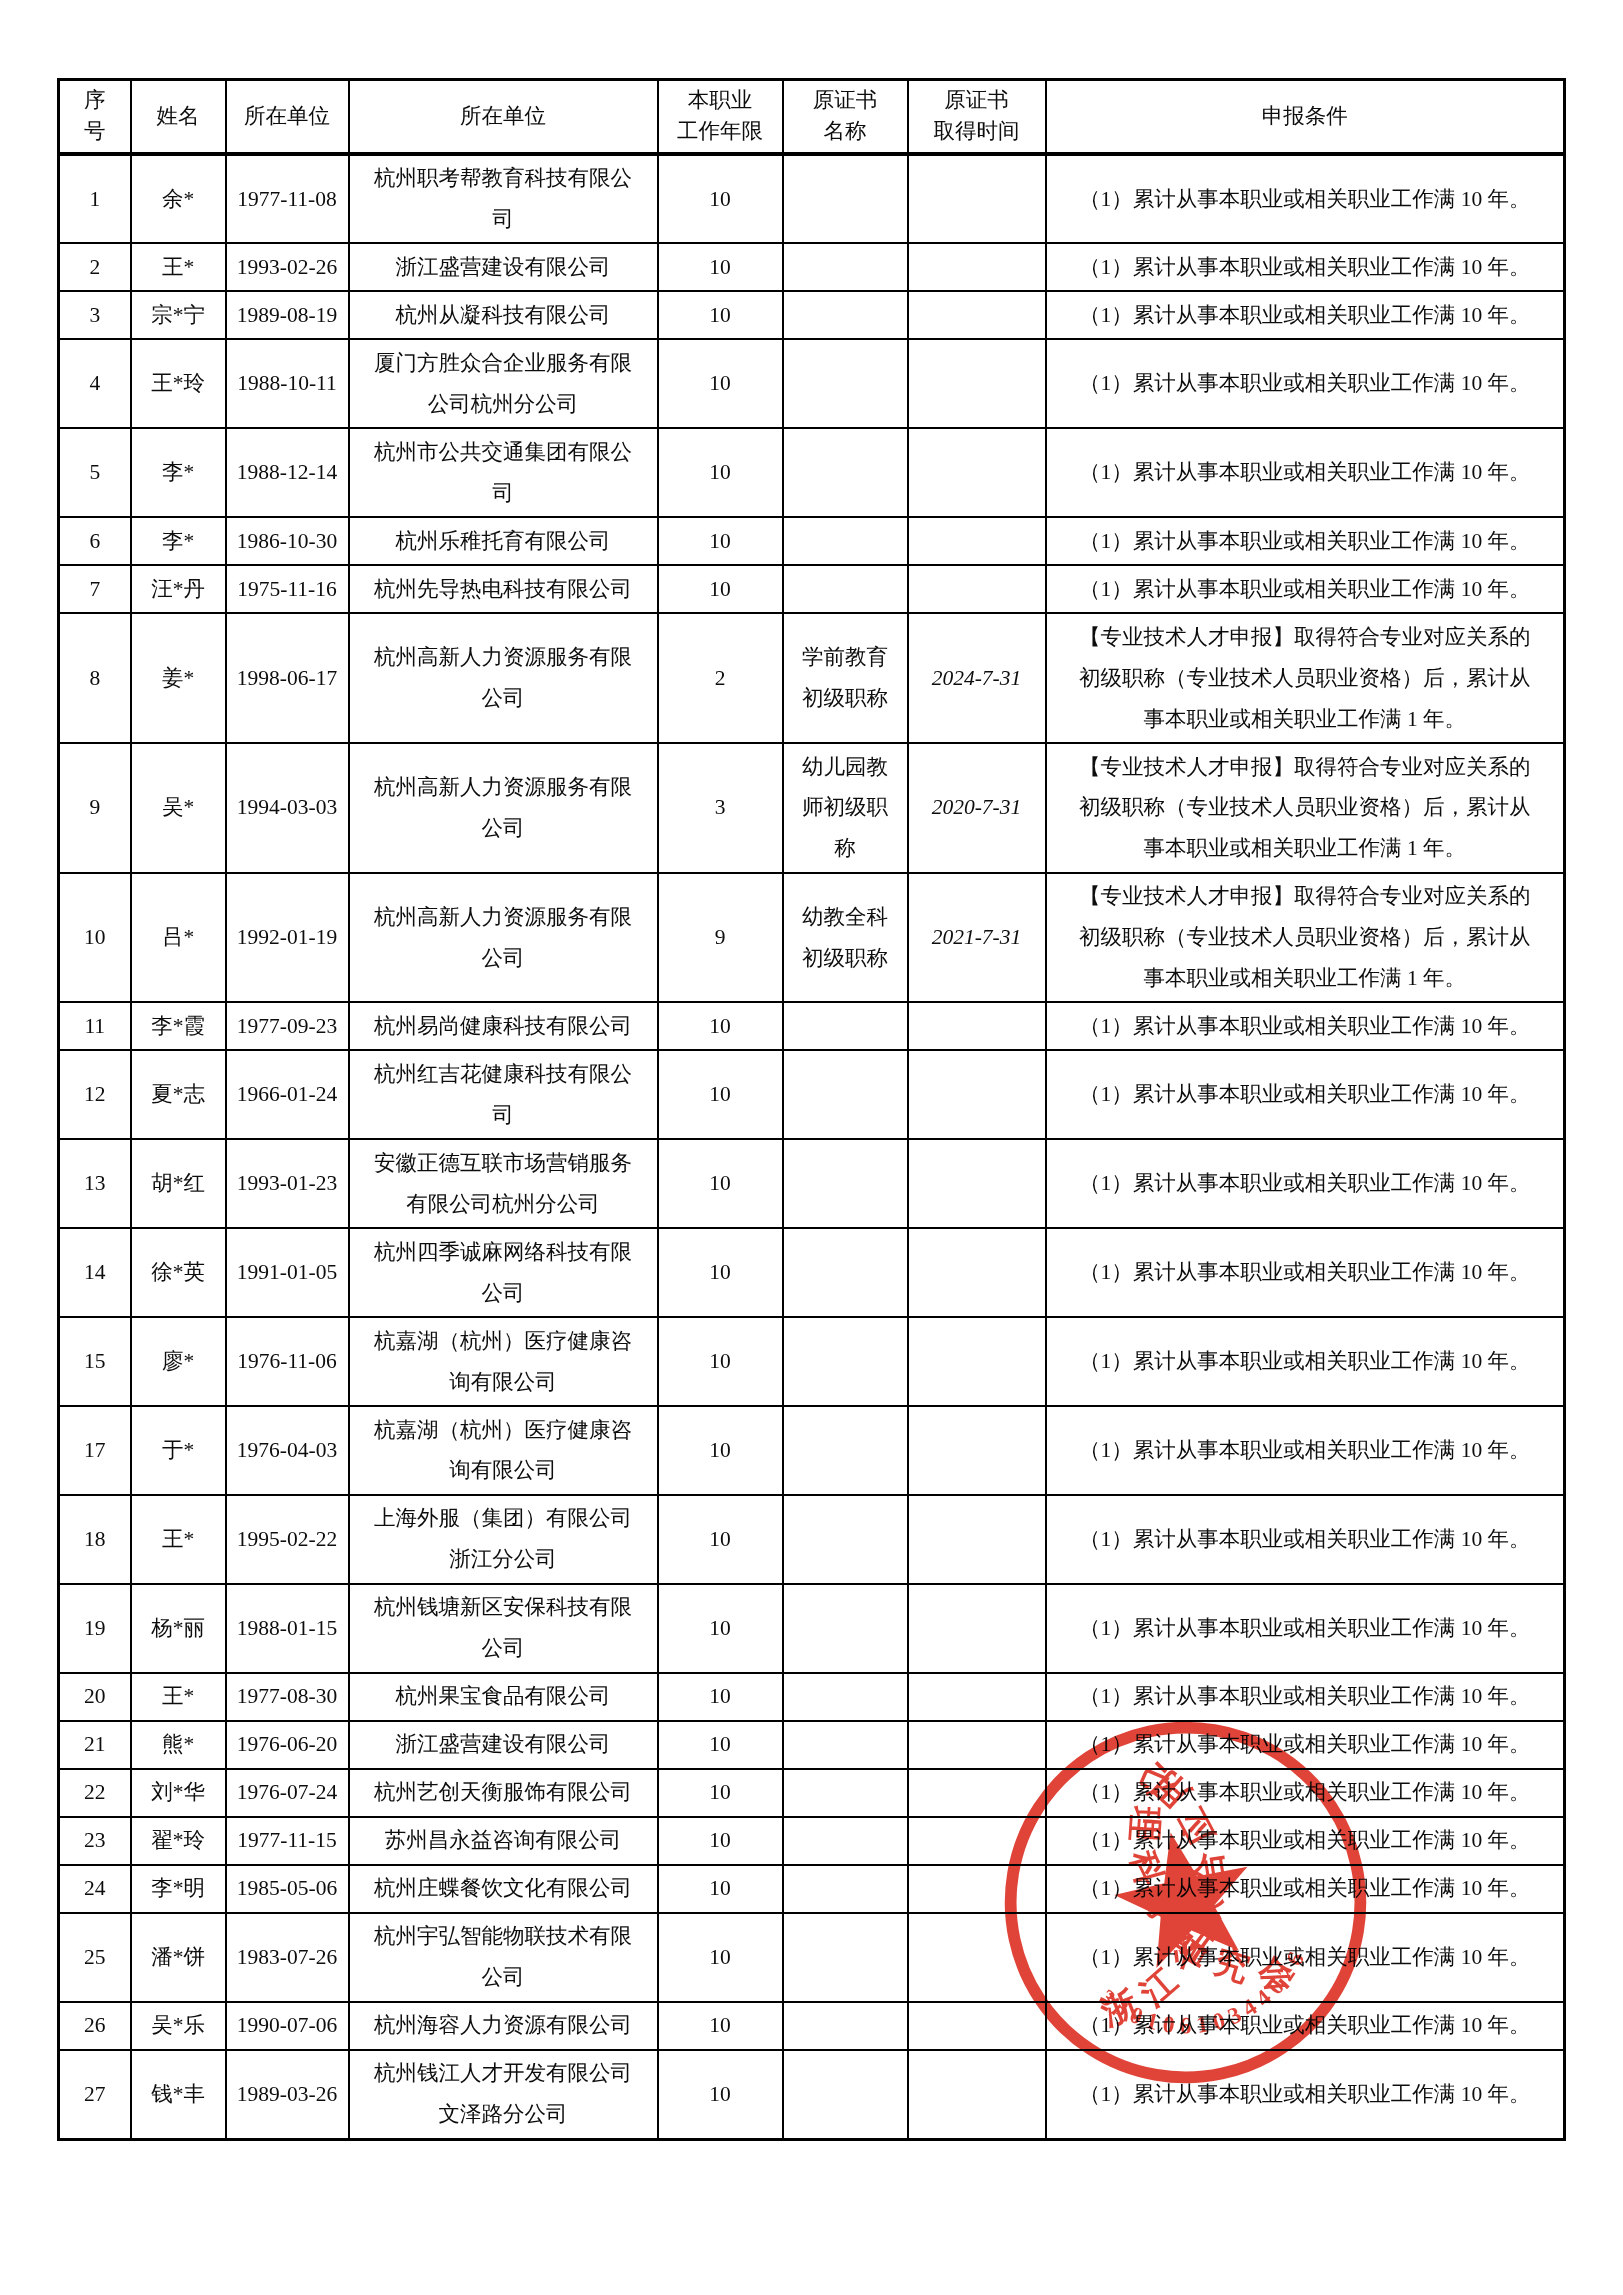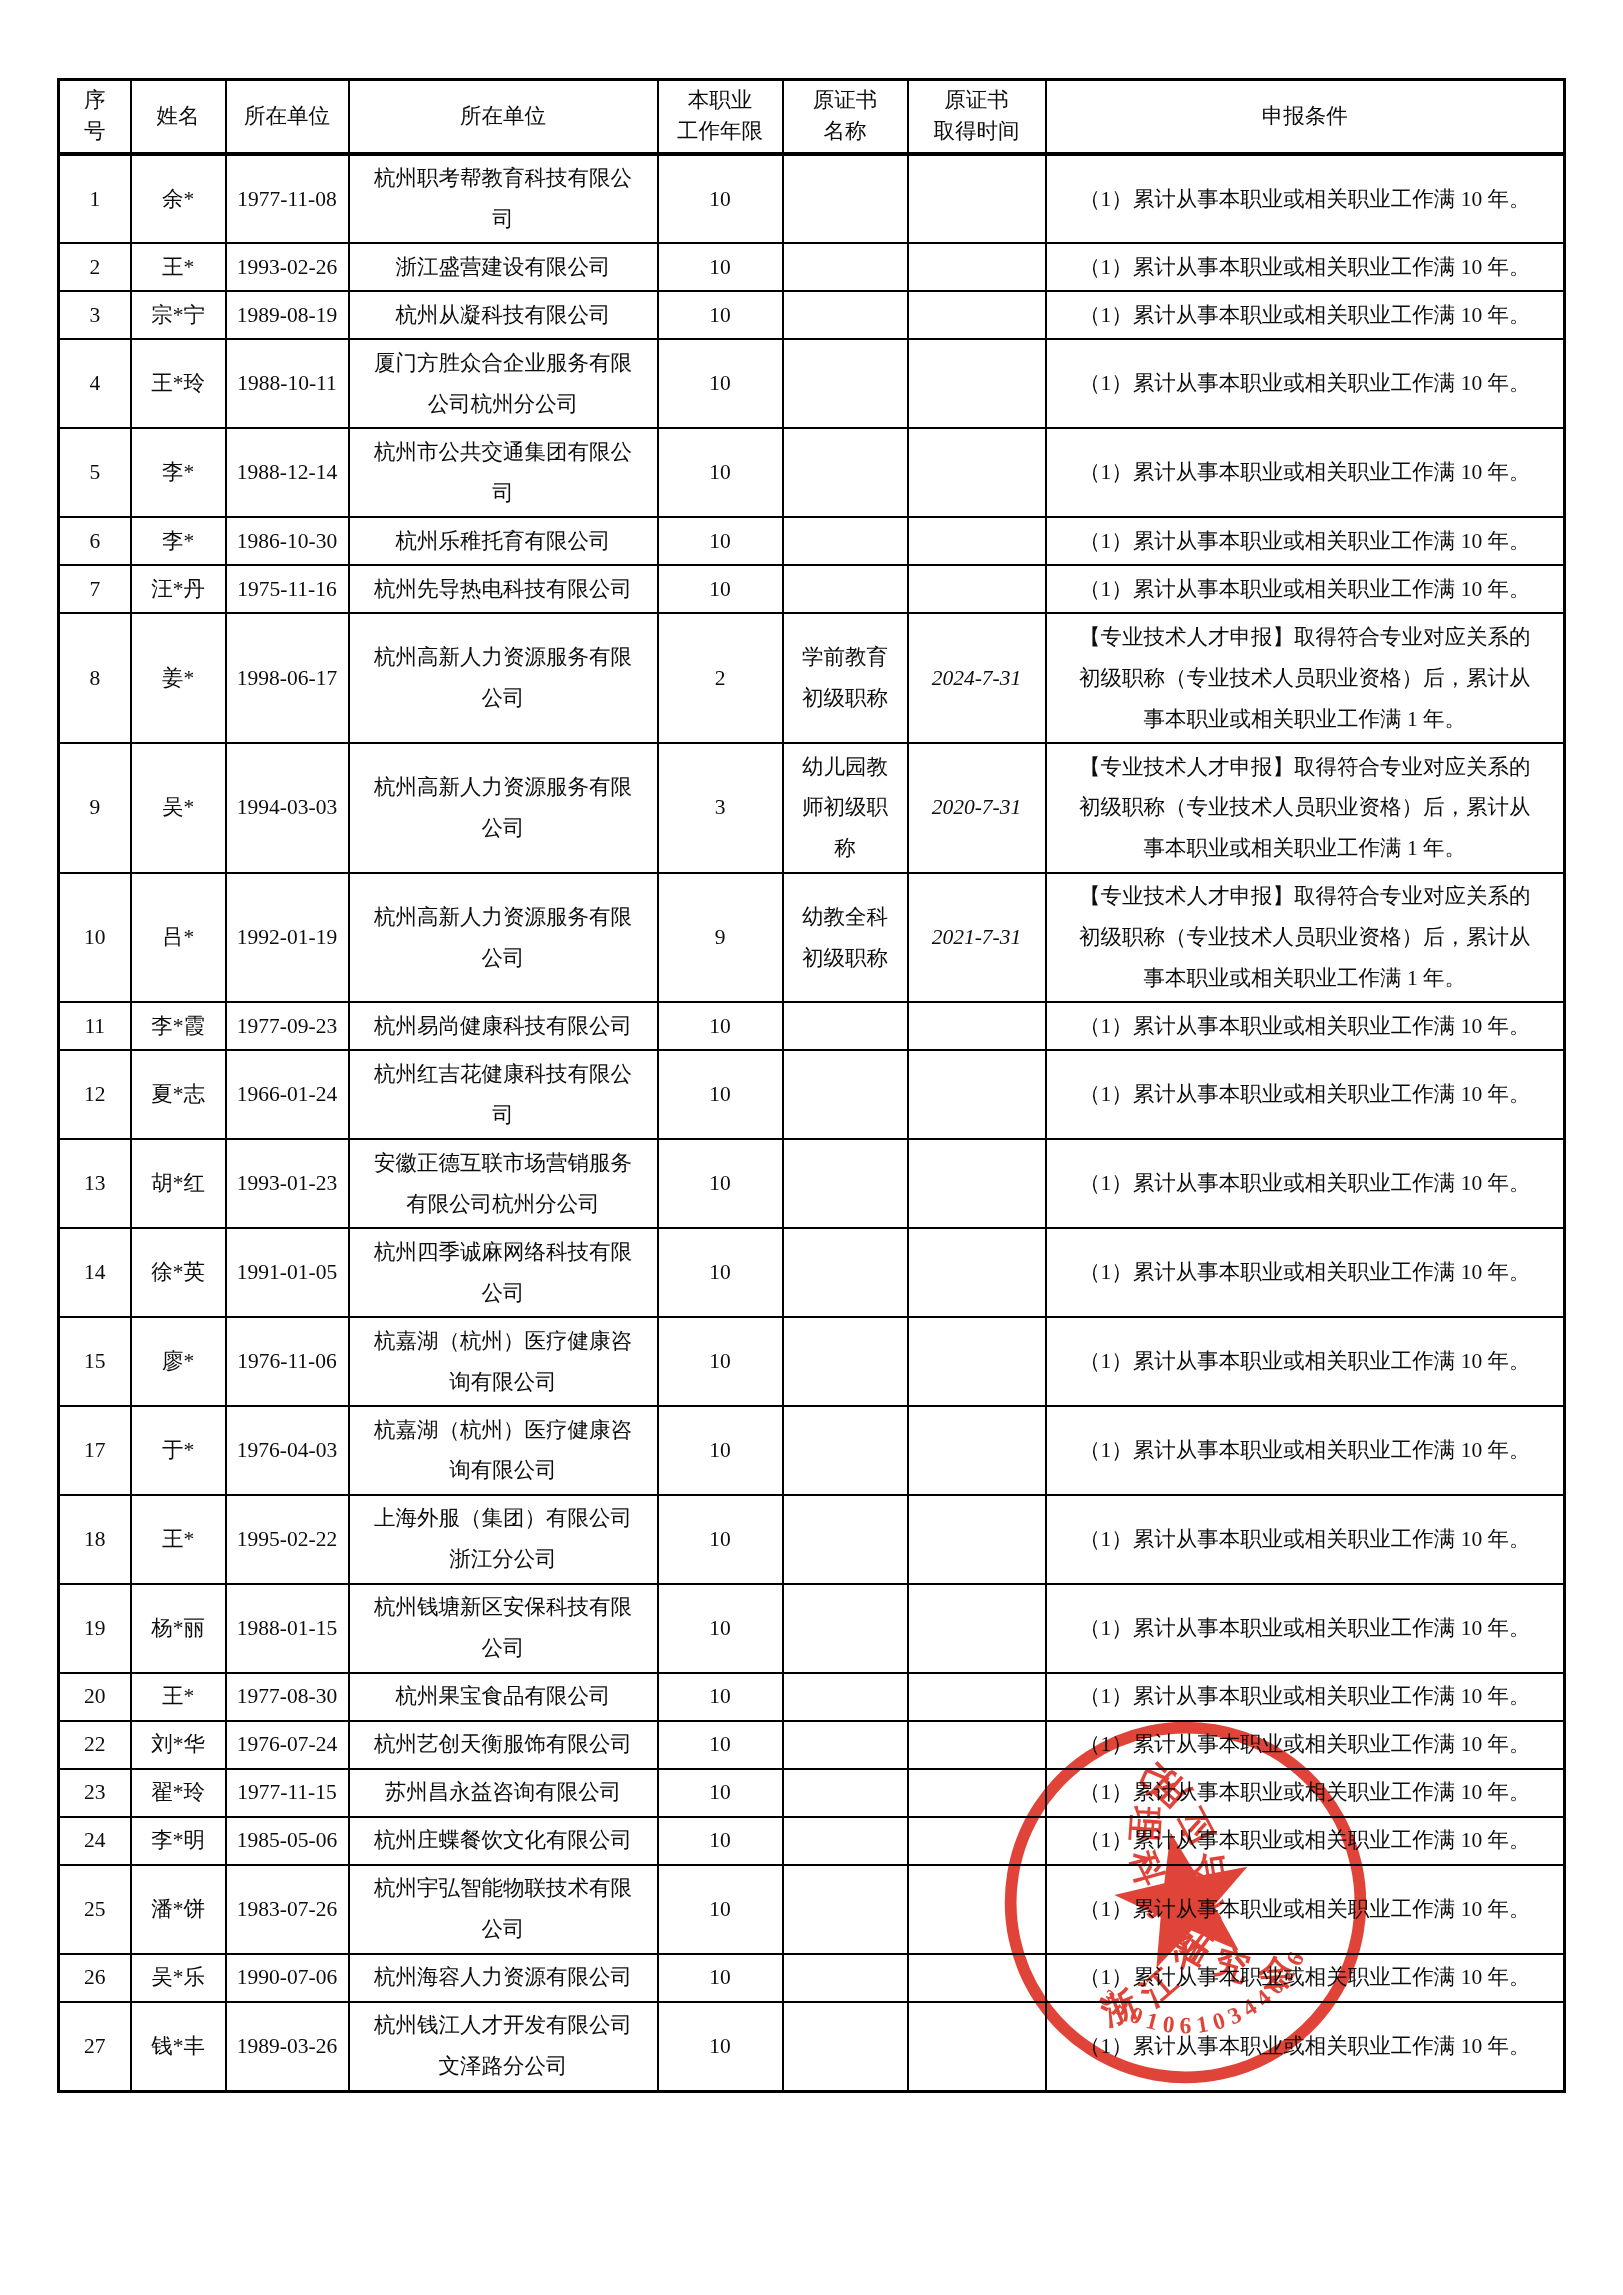--- a/index.html
+++ b/index.html
@@ -272,20 +272,30 @@
           <td class="c-no">20</td>
           <td class="c-name">王*</td>
           <td class="c-birth">1977-08-30</td>
           <td class="c-company">杭州果宝食品有限公司</td>
           <td class="c-years">10</td>
           <td class="c-cert_name"></td>
           <td class="c-cert_time"></td>
           <td class="c-condition">（1）累计从事本职业或相关职业工作满 10 年。</td>
         </tr>
         <tr>
+          <td class="c-no">21</td>
+          <td class="c-name">熊*</td>
+          <td class="c-birth">1976-06-20</td>
+          <td class="c-company">浙江盛营建设有限公司</td>
+          <td class="c-years">10</td>
+          <td class="c-cert_name"></td>
+          <td class="c-cert_time"></td>
+          <td class="c-condition">（1）累计从事本职业或相关职业工作满 10 年。</td>
+        </tr>
+        <tr>
           <td class="c-no">22</td>
           <td class="c-name">刘*华</td>
           <td class="c-birth">1976-07-24</td>
           <td class="c-company">杭州艺创天衡服饰有限公司</td>
           <td class="c-years">10</td>
           <td class="c-cert_name"></td>
           <td class="c-cert_time"></td>
           <td class="c-condition">（1）累计从事本职业或相关职业工作满 10 年。</td>
         </tr>
         <tr>

